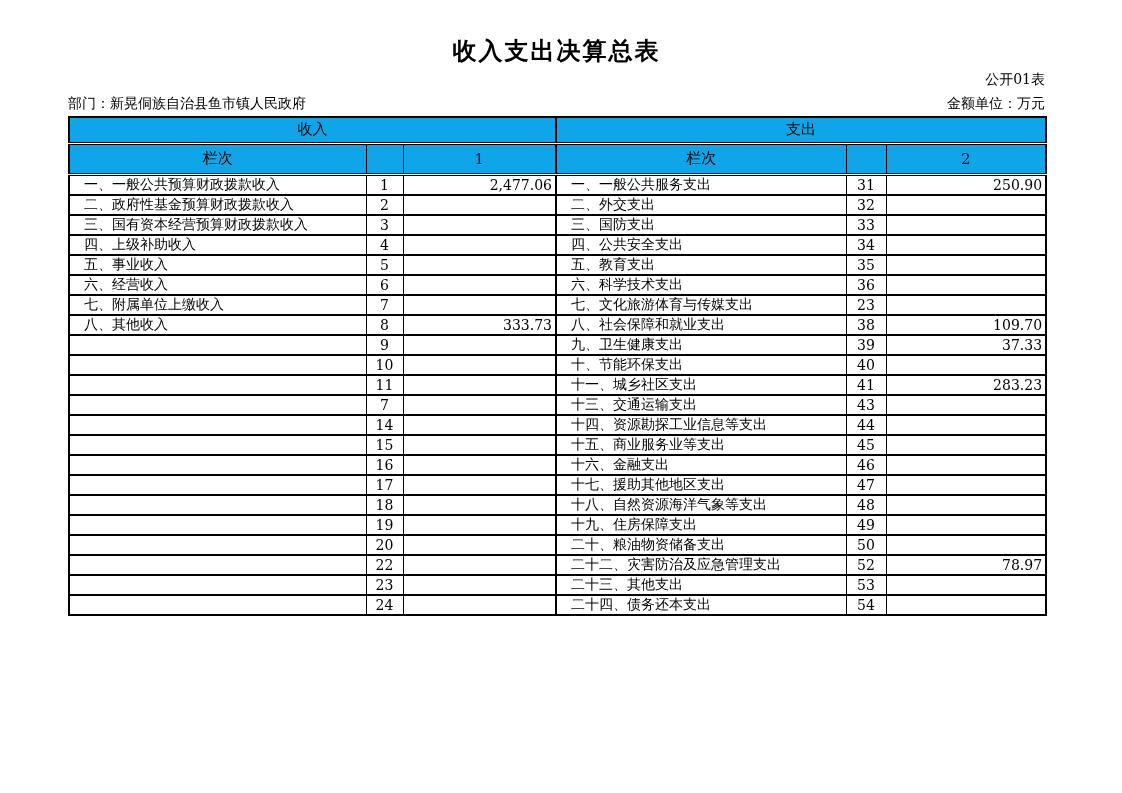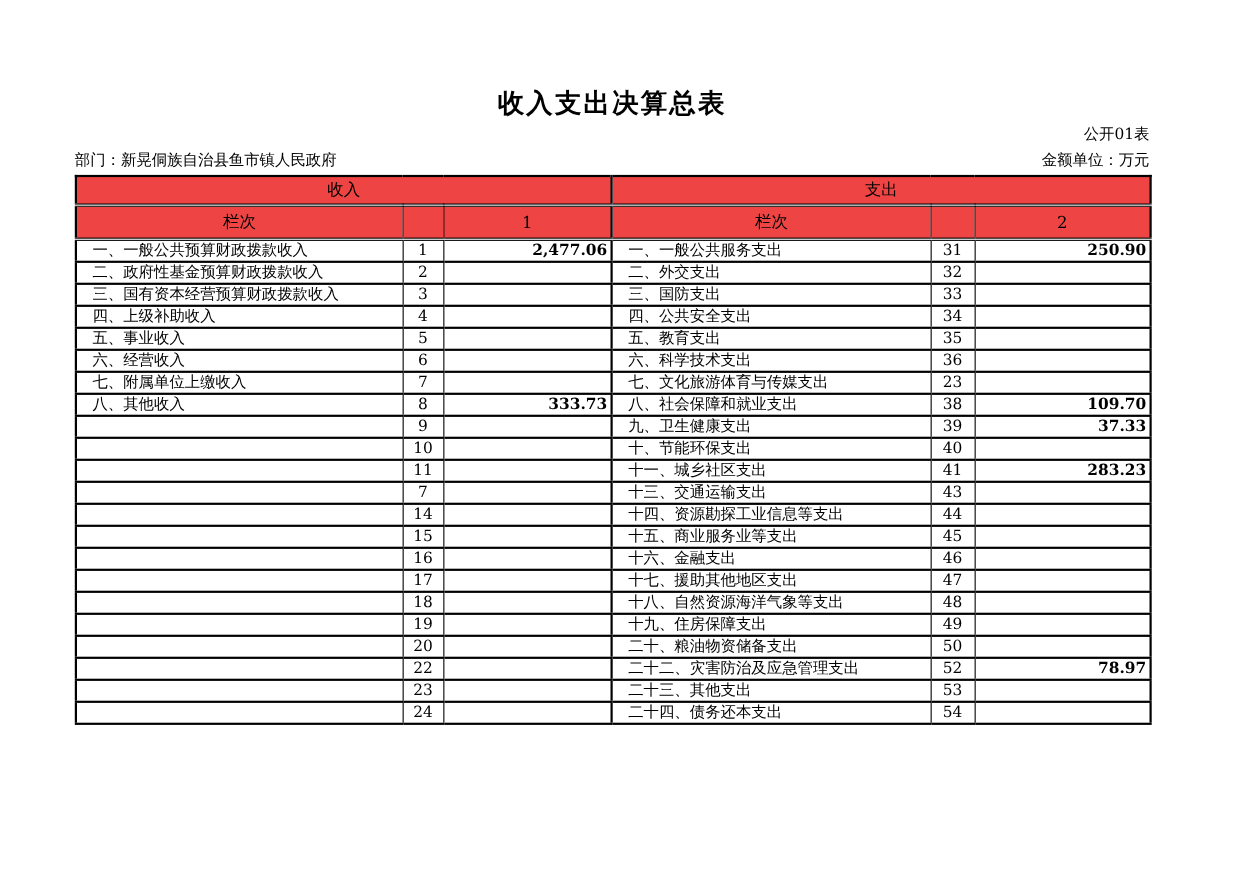--- a/index.html
+++ b/index.html
@@ -4,21 +4,21 @@
 <style>
   * { box-sizing: border-box; }
   html, body {
     margin: 0; padding: 0;
     width: 1122px; height: 793px;
     background: #ffffff;
     color: #000;
     font-family: "DejaVu Serif", "Liberation Serif", serif;
     overflow: hidden;
   }
-  .page { padding: 36px 0 0 68px; width: 1002px; margin-top: 43px; }
+  .page { padding: 36px 0 0 68px; width: 1002px; }
   .content { width: 977px; }
 
   .title {
     margin: 0;
     font-size: 24px;
     font-weight: bold;
     text-align: center;
     letter-spacing: 2px;
     line-height: 30px;
   }
@@ -46,39 +46,39 @@
     margin-top: 3px;
     border: 2px solid #000;
   }
   .main-table th, .main-table td {
     border: 1px solid #000;
     padding: 0 3px;
     overflow: hidden;
     white-space: nowrap;
   }
   .main-table thead th {
-    background: #ef4444;
+    background: #0ea5e9;
     font-weight: normal;
     font-size: 15px;
     text-align: center;
     border-bottom: 3px double #000;
   }
   tr.banner-row th { height: 26px; }
   tr.col-header-row th { height: 27px; }
   tr.colindex-row th { height: 31px; }
 
   .main-table tbody td {
     height: 20px;
     font-size: 14px;
     border-bottom: 2px solid #000;
     background: #fff;
   }
   .main-table td.item { text-align: left; padding-left: 14px; }
   .main-table td.rowno, .main-table th.rowno { text-align: center; padding: 0 1px; }
-  .main-table td.amount { text-align: right; padding-right: 3px; font-weight: bold; }
+  .main-table td.amount { text-align: right; padding-right: 3px; }
   .mid { border-left: 2px solid #000 !important; }
 
   .notes {
     font-size: 13px;
     line-height: 17px;
     margin-top: 3px;
     margin-left: -2px;
   }
   .note-indent { padding-left: 30px; }
 </style>

